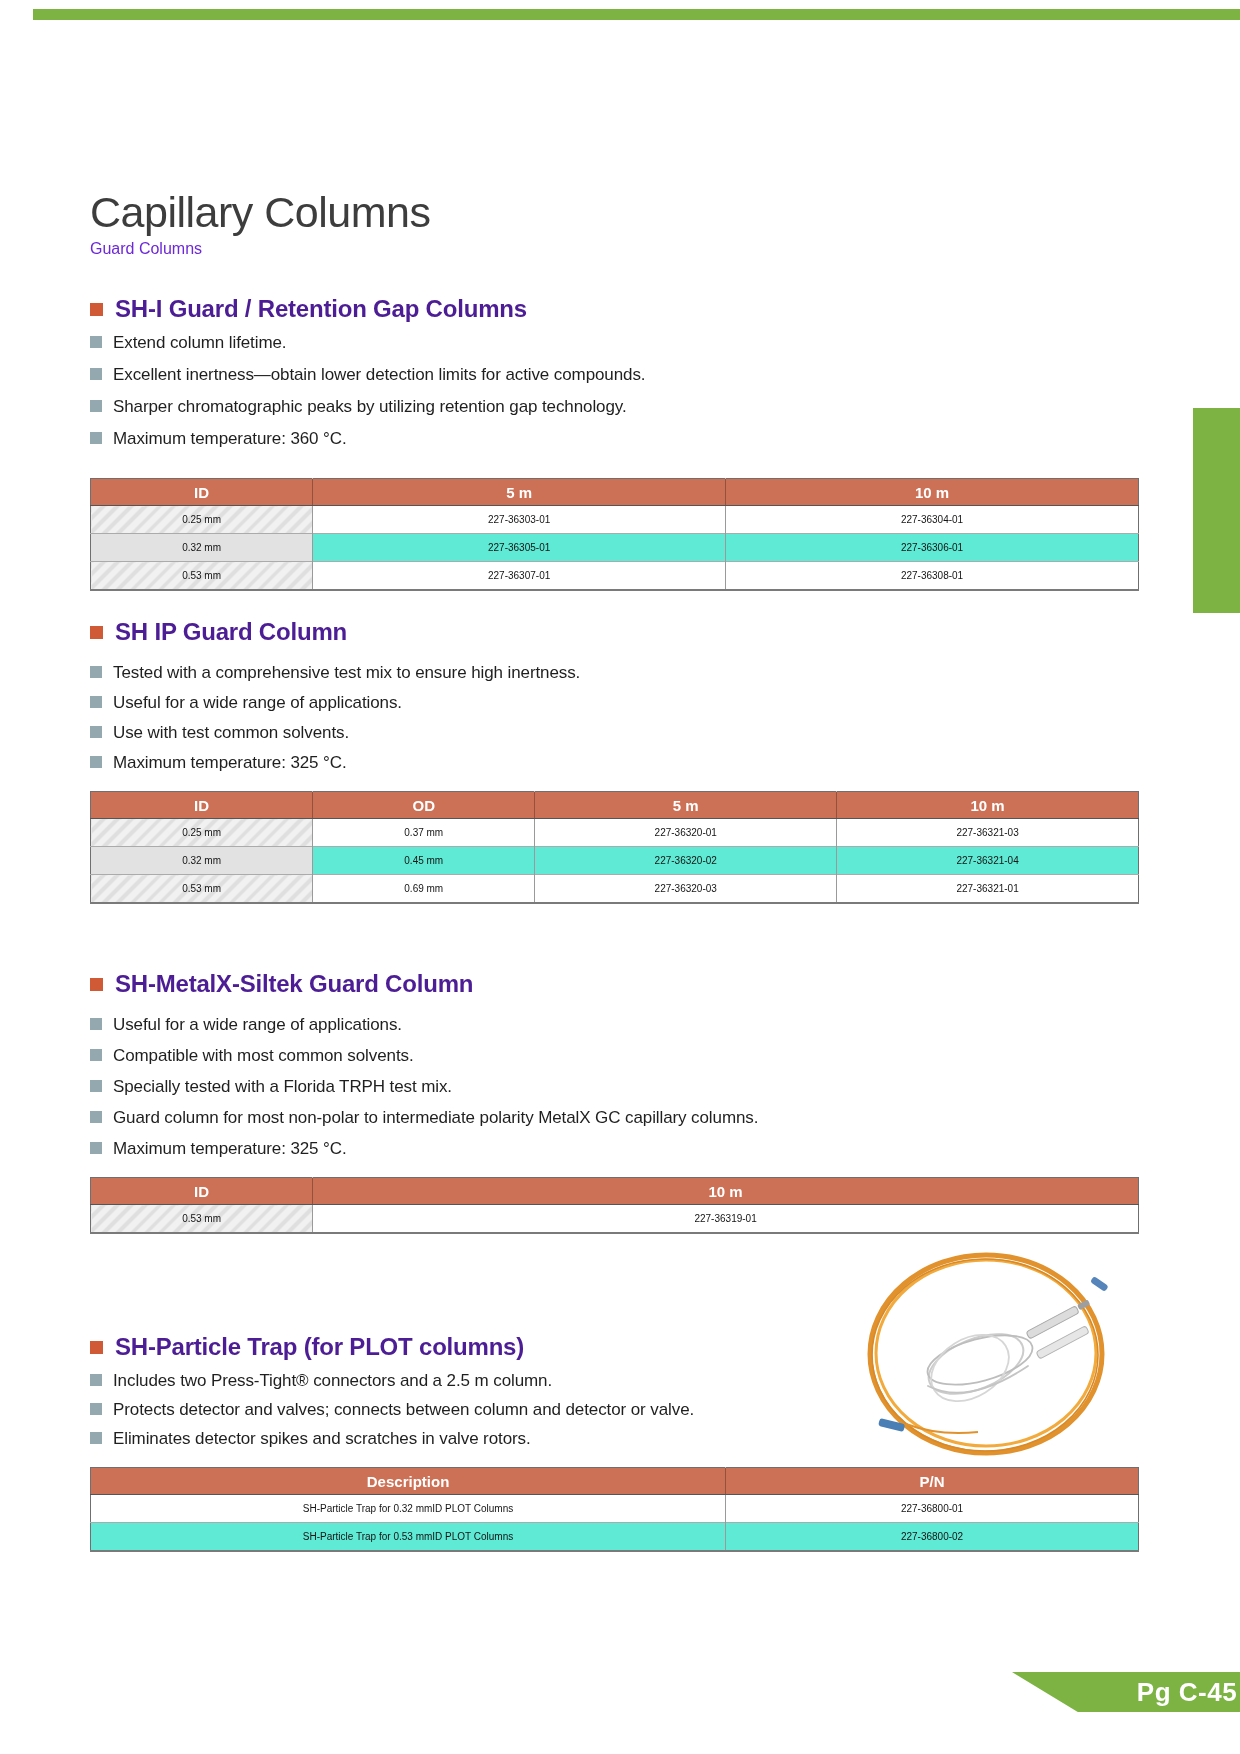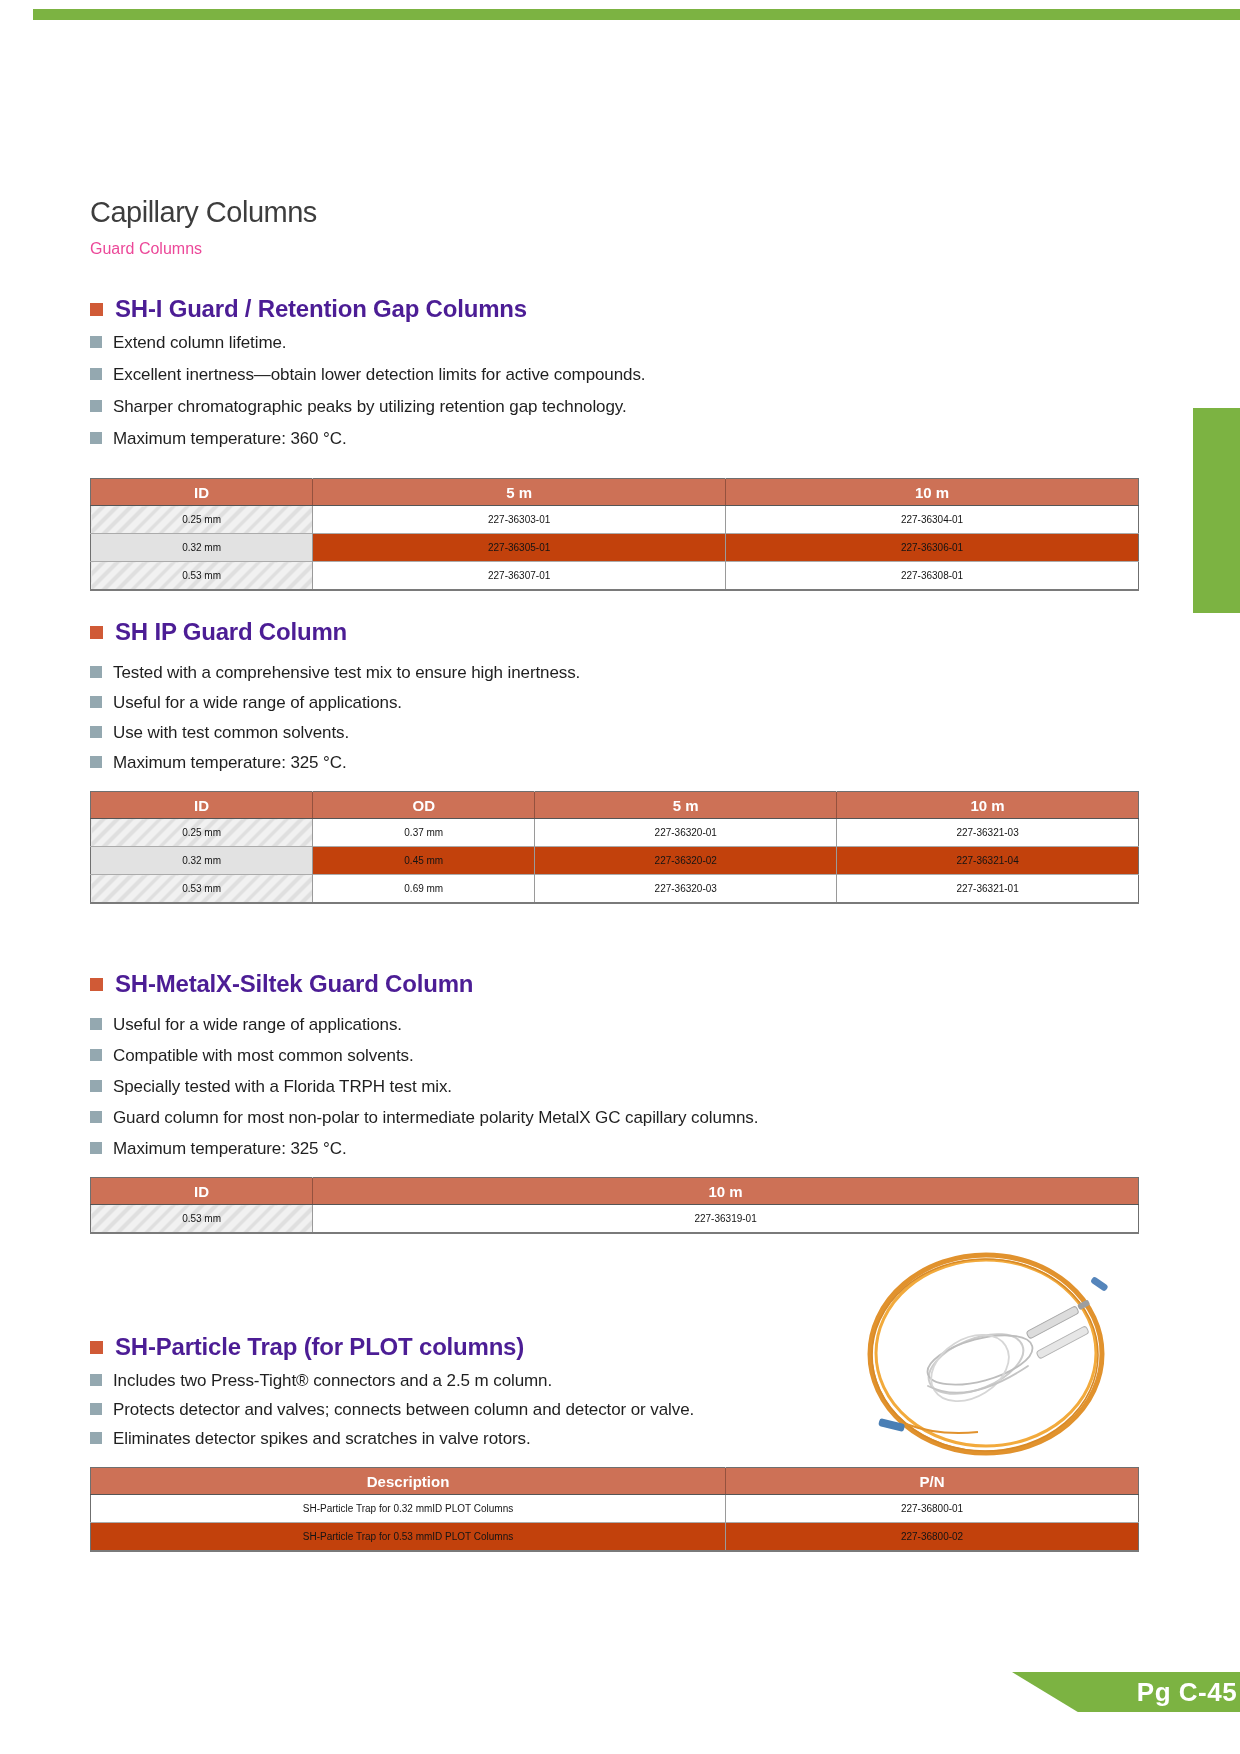--- a/index.html
+++ b/index.html
@@ -9,39 +9,39 @@
     --bul-sq:#94a8b0;
   }
   html,body{margin:0;padding:0;background:#fff;}
   .page{
     position:relative;width:1240px;height:1754px;background:#fff;overflow:hidden;
     font-family:"Liberation Sans",sans-serif;color:#1f1f1f;
   }
   .top-bar{position:absolute;top:9px;left:33px;right:0;height:11px;background:var(--green);}
   .side-tab{position:absolute;top:408px;right:0;width:47px;height:205px;background:var(--green);}
   .content{position:absolute;left:90px;top:0;width:1049px;}
-  h1.title{margin:192px 0 0 0;font-size:29px;font-weight:normal;line-height:40px;color:#3d3d3d;letter-spacing:-0.5px;}
-  .subtitle{margin-top:6px;font-size:16px;line-height:22px;color:#ec4899;}
+  h1.title{margin:192px 0 0 0;font-size:43px;font-weight:normal;line-height:40px;color:#3d3d3d;letter-spacing:-0.5px;}
+  .subtitle{margin-top:6px;font-size:16px;line-height:22px;color:#6d28d9;}
   .sec-h{display:flex;align-items:center;gap:12px;margin:0;font-size:24px;font-weight:bold;line-height:30px;color:#4c1d95;letter-spacing:-0.2px;}
   .sq{width:13px;height:13px;background:var(--sec-sq);flex:none;}
   ul.bullets{list-style:none;margin:0;padding:0;}
   ul.bullets li{display:flex;gap:11px;font-size:17px;line-height:22px;color:#1f1f1f;letter-spacing:-0.1px;}
   .bsq{width:12px;height:12px;background:var(--bul-sq);flex:none;margin-top:4px;}
   table.cat{border-collapse:collapse;width:1049px;table-layout:fixed;border:1px solid #6f6f6f;border-bottom:2px solid #7a7a7a;}
   table.cat th{
     background:var(--orange);color:#fff;font-size:15px;font-weight:bold;height:26px;
     border-right:1px solid rgba(0,0,0,.28);border-bottom:1px solid #555;padding:0;text-align:center;
   }
   table.cat th:last-child{border-right:none;}
   table.cat td{
     font-size:10px;color:#141414;text-align:center;height:27px;padding:0;background:#fff;
     border-right:1px solid #9a9a9a;border-top:1px solid #ababab;
   }
   table.cat td:last-child{border-right:none;}
-  table.cat tr.even td{background:#c2410c;}
+  table.cat tr.even td{background:#5eead4;}
   table.cat td.hatch{
     background-color:#f1f1f1;
     background-image:repeating-linear-gradient(135deg, rgba(0,0,0,0) 0 6px, rgba(0,0,0,0.075) 6px 10px);
   }
   table.cat tr.even td.hatch{background-color:#e2e2e2;}
   .product-photo{position:absolute;left:858px;top:1246px;width:284px;height:214px;}
   .ribbon{
     position:absolute;left:1012px;top:1672px;width:280px;height:40px;background:var(--green);
     clip-path:polygon(0 0,100% 0,100% 100%,23.5% 100%);
     display:flex;align-items:center;justify-content:center;padding-left:70px;box-sizing:border-box;

